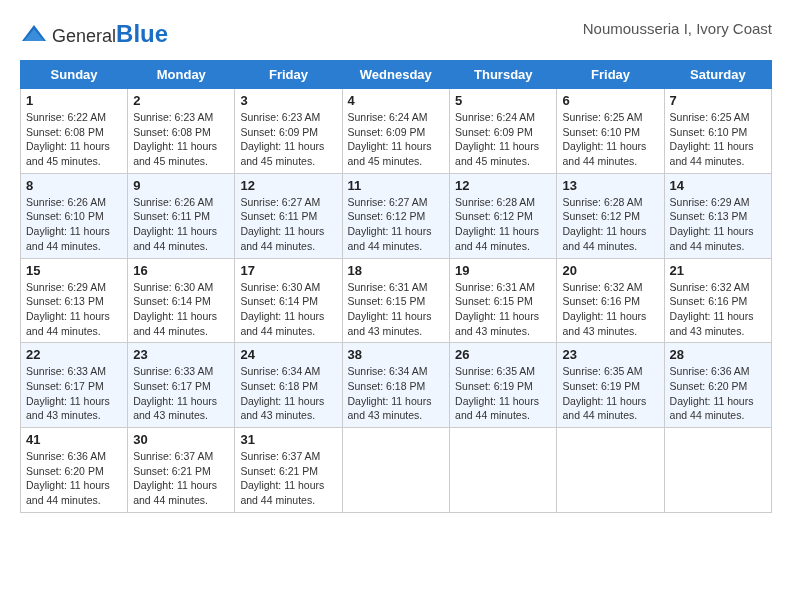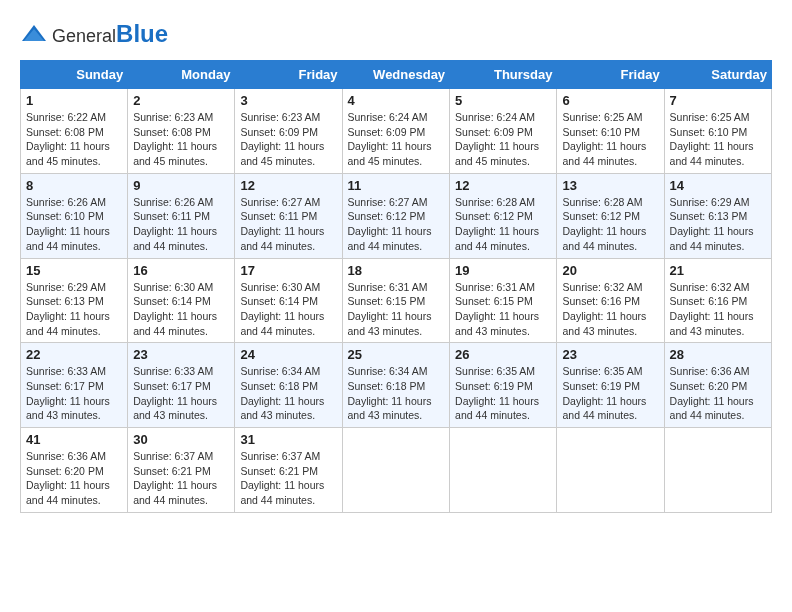--- a/index.html
+++ b/index.html
@@ -49,21 +49,21 @@
     }
     .calendar {
       width: 100%;
       border-collapse: collapse;
       font-size: 11px;
     }
     .calendar th {
       background-color: #2a7dd1;
       color: #fff;
       padding: 6px 4px;
-      text-align: right;
+      text-align: center;
       font-size: 13px;
       font-weight: bold;
       border: 1px solid #2a7dd1;
     }
     .calendar td {
       border: 1px solid #ccc;
       vertical-align: top;
       padding: 4px 5px;
       width: 108px;
       min-height: 80px;
@@ -96,20 +96,21 @@
   <div class="logo">
     <svg class="logo-icon" viewBox="0 0 28 22" xmlns="http://www.w3.org/2000/svg">
       <polygon points="14,2 26,18 2,18" fill="#1a6fc4"></polygon>
       <polygon points="14,6 24,18 4,18" fill="#5aabf0" opacity="0.5"></polygon>
     </svg>
     <span>
       <span class="logo-text-general">General</span><span class="logo-text-blue">Blue</span>
     </span>
   </div>
   <div class="title-block">
+    <div class="location-subtitle">Noumousseria I, Ivory Coast</div>
   </div>
 </div>
 
 <table class="calendar">
   <thead>
     <tr>
 
     <th>Sunday</th>
         <th>Monday</th>
         <th>Friday</th>
@@ -313,21 +314,21 @@
       </td>
         <td>
         <span class="day-number">24</span>
         <div class="day-info">
           Sunrise: 6:34 AM<br>
           Sunset: 6:18 PM<br>
           Daylight: 11 hours<br>and 43 minutes.
         </div>
       </td>
         <td>
-        <span class="day-number">25</span>
+        <span class="day-number">38</span>
         <div class="day-info">
           Sunrise: 6:34 AM<br>
           Sunset: 6:18 PM<br>
           Daylight: 11 hours<br>and 43 minutes.
         </div>
       </td>
         <td>
         <span class="day-number">26</span>
         <div class="day-info">
           Sunrise: 6:35 AM<br>

